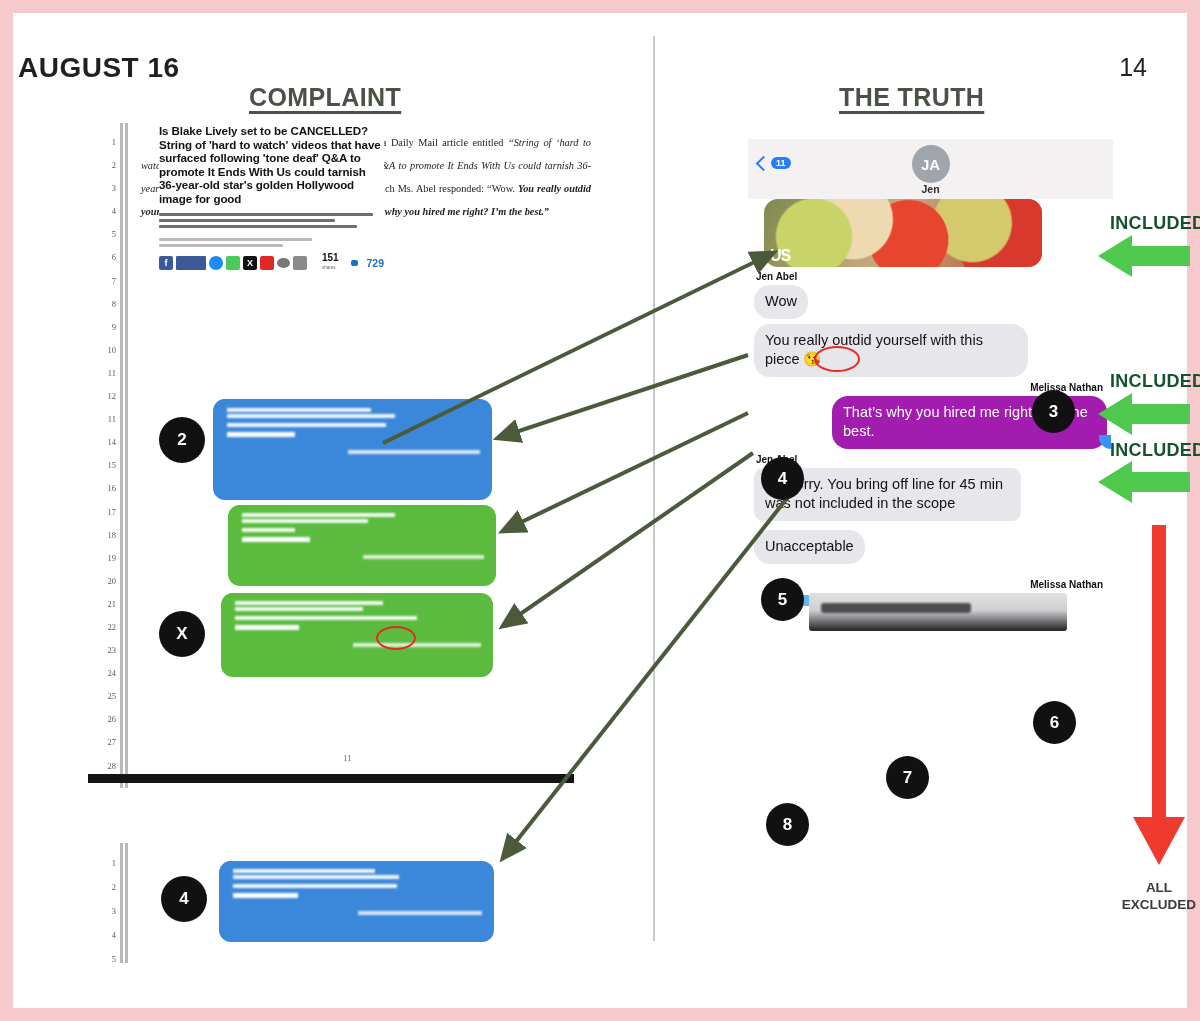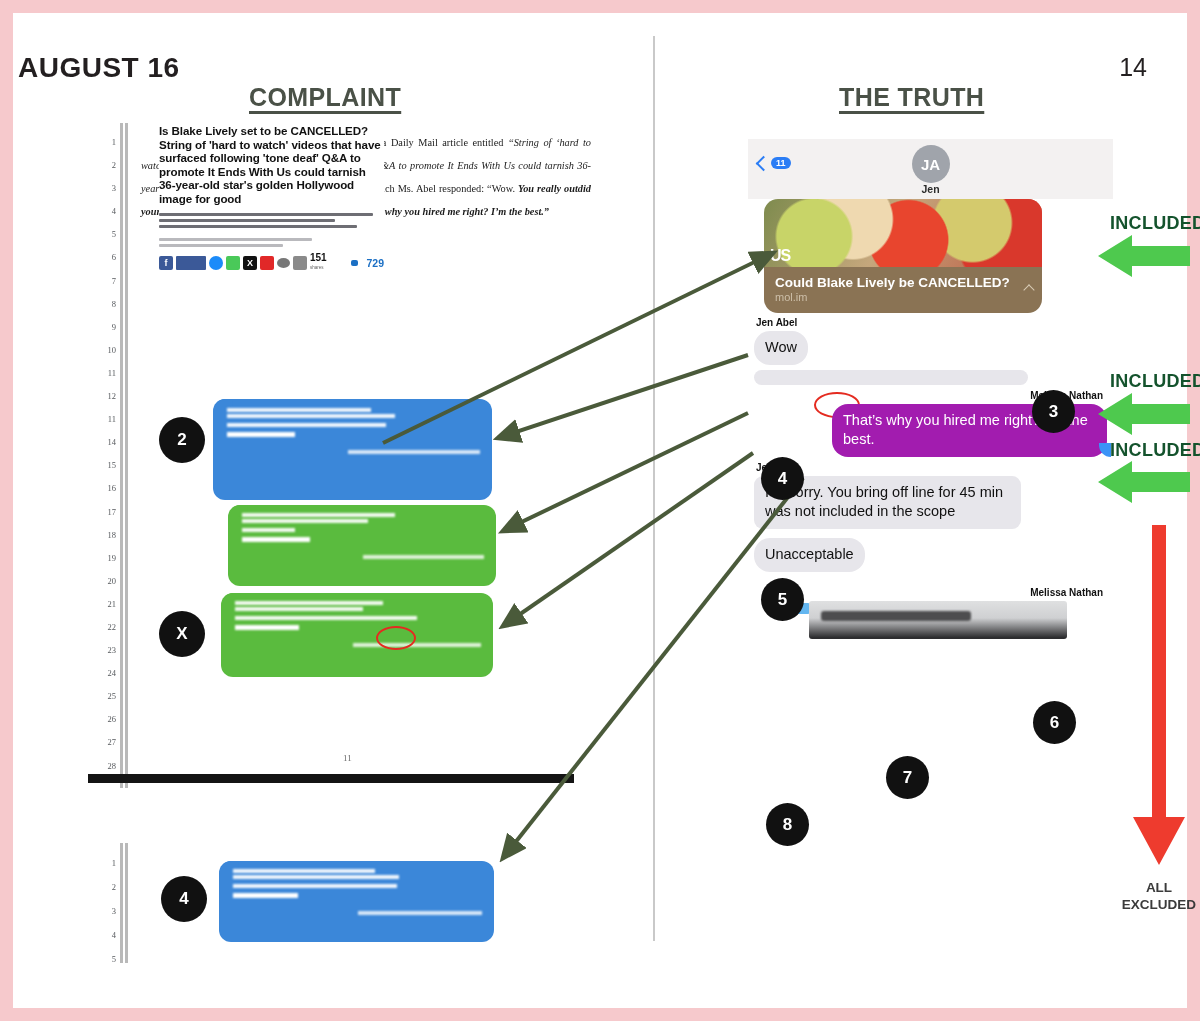--- a/index.html
+++ b/index.html
@@ -157,21 +157,21 @@
   .soc.fb { background: #3b5998; }
   .soc.fbtext { background: #3b5998; width: 30px; border-radius: 1px; }
   .soc.msg { background: #1b8bf9; border-radius: 50%; }
   .soc.wa { background: #4ac959; }
   .soc.x  { background: #111111; }
   .soc.flip { background: #e12828; }
   .soc.mail { background: #777; border-radius: 50%; width: 13px; height: 10px; }
   .soc.share { background: #8a8a8a; }
   .share-count {
     font-size: 10px; font-weight: 700; color: #111;
-    margin-left: 0; line-height: 10px; text-align: left;
+    margin-left: 12px; line-height: 10px; text-align: left;
   }
   .share-count small { display:block; font-size:4.5px; font-weight:400; color:#666; }
   #comment-count {
     margin-left: auto;
     font-size: 10.5px; font-weight: 700; color: #1b6fc4;
     display: flex; align-items: center; gap: 8px;
   }
   .bubble-dot {
     width: 7px; height: 6px; background: #1b6fc4; border-radius: 2px;
   }
@@ -572,33 +572,29 @@
       <div id="contact-name">Jen</div>
     </div>
 
     <div id="thread">
 
       
       <div id="link-preview">
         <div id="lp-image">
           <span id="lp-us">US</span>
         </div>
-        <div id="lp-body">
-          <div id="lp-title">Could Blake Lively be CANCELLED?</div>
-          <div id="lp-domain">mol.im</div>
-          <span id="lp-chevron"></span>
-        </div>
       </div>
 
       
       <div class="sender-label">Jen Abel</div>
       <div class="bubble them" style="display:inline-block;">Wow</div>
 
       
       <div class="bubble them" style="width:252px; position:relative;">
+        <span>You really outdid yourself with this piece 😘</span>
         <span class="red-ellipse" style="left:60px; top:22px; width:42px; height:22px;"></span>
       </div>
 
       
       <div class="sender-label right">Melissa Nathan</div>
       <div class="bubble me" style="width:253px;">
         <span class="tailme"></span>
         <span>That’s why you hired  me right? I’m the best.</span>
       </div>
 

